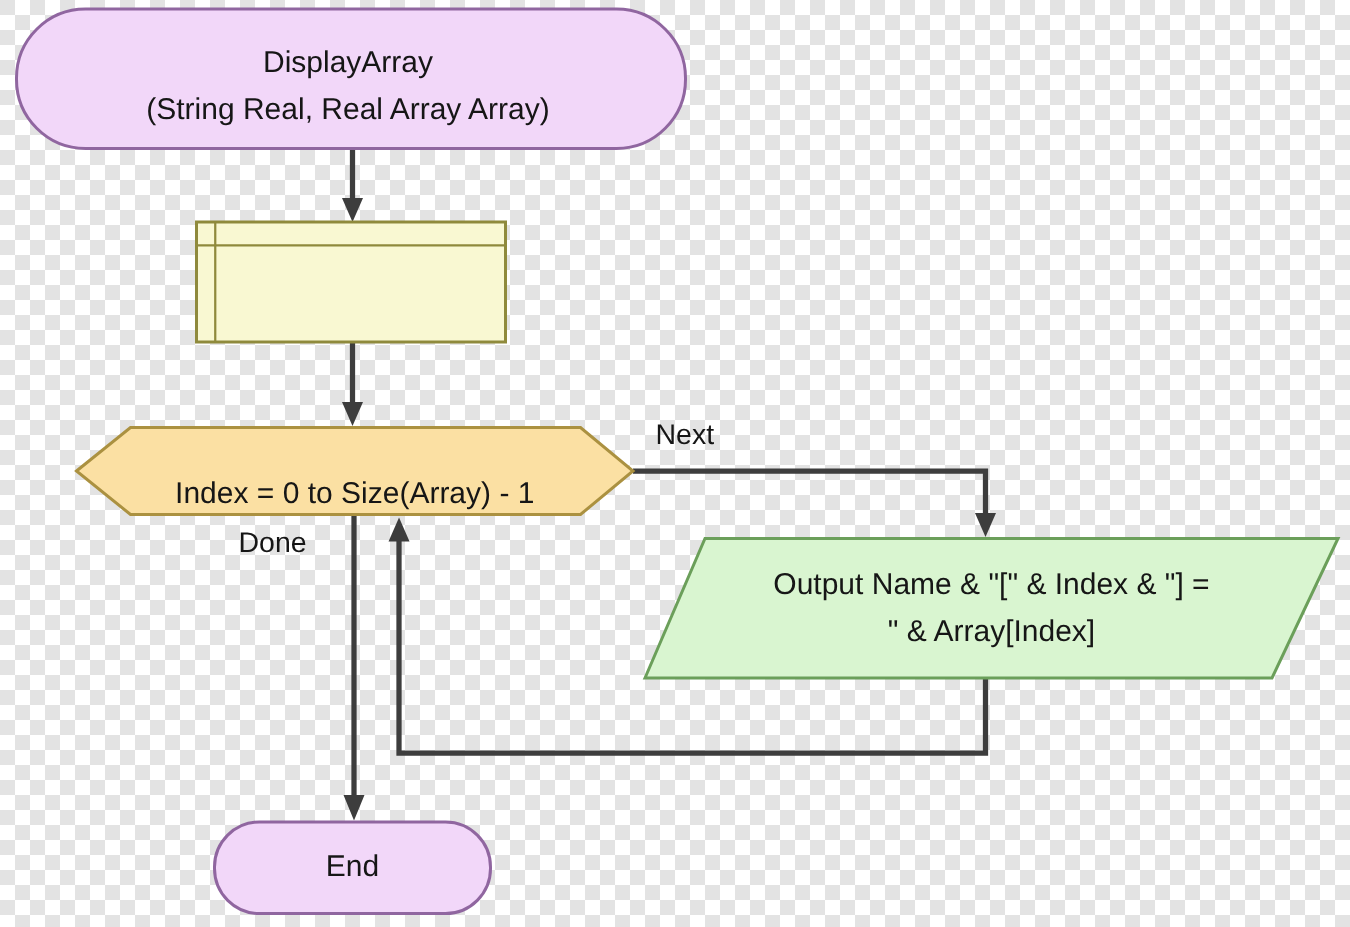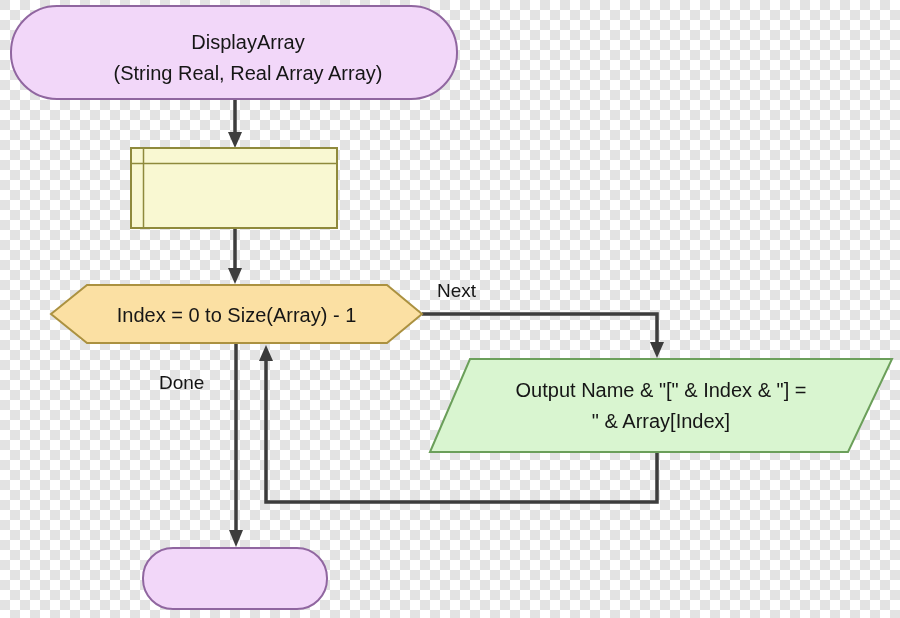--- a/index.html
+++ b/index.html
@@ -98,33 +98,36 @@
       <line class="storage-divider" x1="143.5" y1="148" x2="143.5" y2="228"></line>
     </g>
 
     <polygon class="shape-hexagon" points="51,314 87,285 387,285 422,314 387,343 87,343"></polygon>
 
     <polygon class="shape-parallelogram" points="430,452 470,359 892,359 848,452"></polygon>
 
     <rect class="shape-terminator" x="143" y="548" width="184" height="61" rx="30" ry="30"></rect>
   </svg>
 
-  <div class="node-label" style="left:24px; top:5px; width:448px; height:95px; padding-top:10px;">
+  <div class="node-label" style="left:8px; top:5px; width:448px; height:95px; padding-top:10px;">
     <div>DisplayArray</div>
     <div>(String Real, Real Array Array)</div>
   </div>
 
 
-  <div class="node-label" style="left:51px; top:285px; width:371px; height:60px;">
+  <div class="node-label" style="left:51px; top:285px; width:371px; height:60px;justify-content:flex-end;">
     <div>Index = 0 to Size(Array) - 1</div>
   </div>
 
   <div class="node-label" style="left:432px; top:359px; width:458px; height:93px;">
     <div>Output Name &amp; "[" &amp; Index &amp; "] =</div>
     <div>" &amp; Array[Index]</div>
   </div>
 
+  <div class="node-label" style="left:143px; top:548px; width:184px; height:61px;">
+    <div>End</div>
+  </div>
 
   <div class="edge-label" style="left:437px; top:280px;">Next</div>
 
-  <div class="edge-label" style="left:159px; top:372px;text-align:center;">Done</div>
+  <div class="edge-label" style="left:159px; top:352px;text-align:center;">Done</div>
 
 </div>
 
 </body></html>

